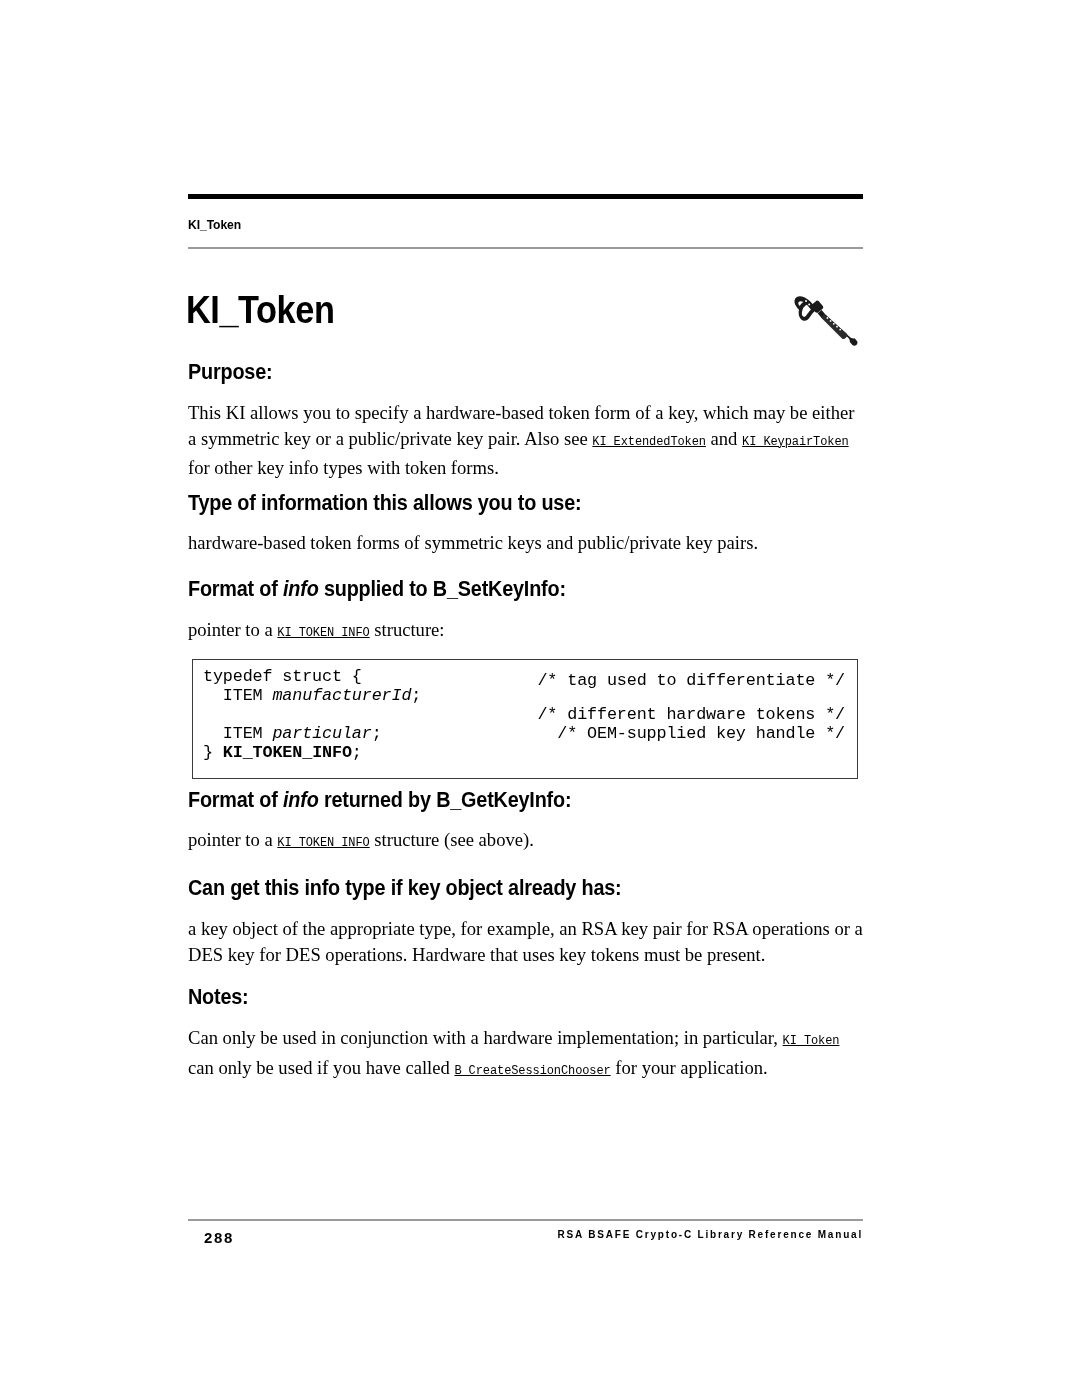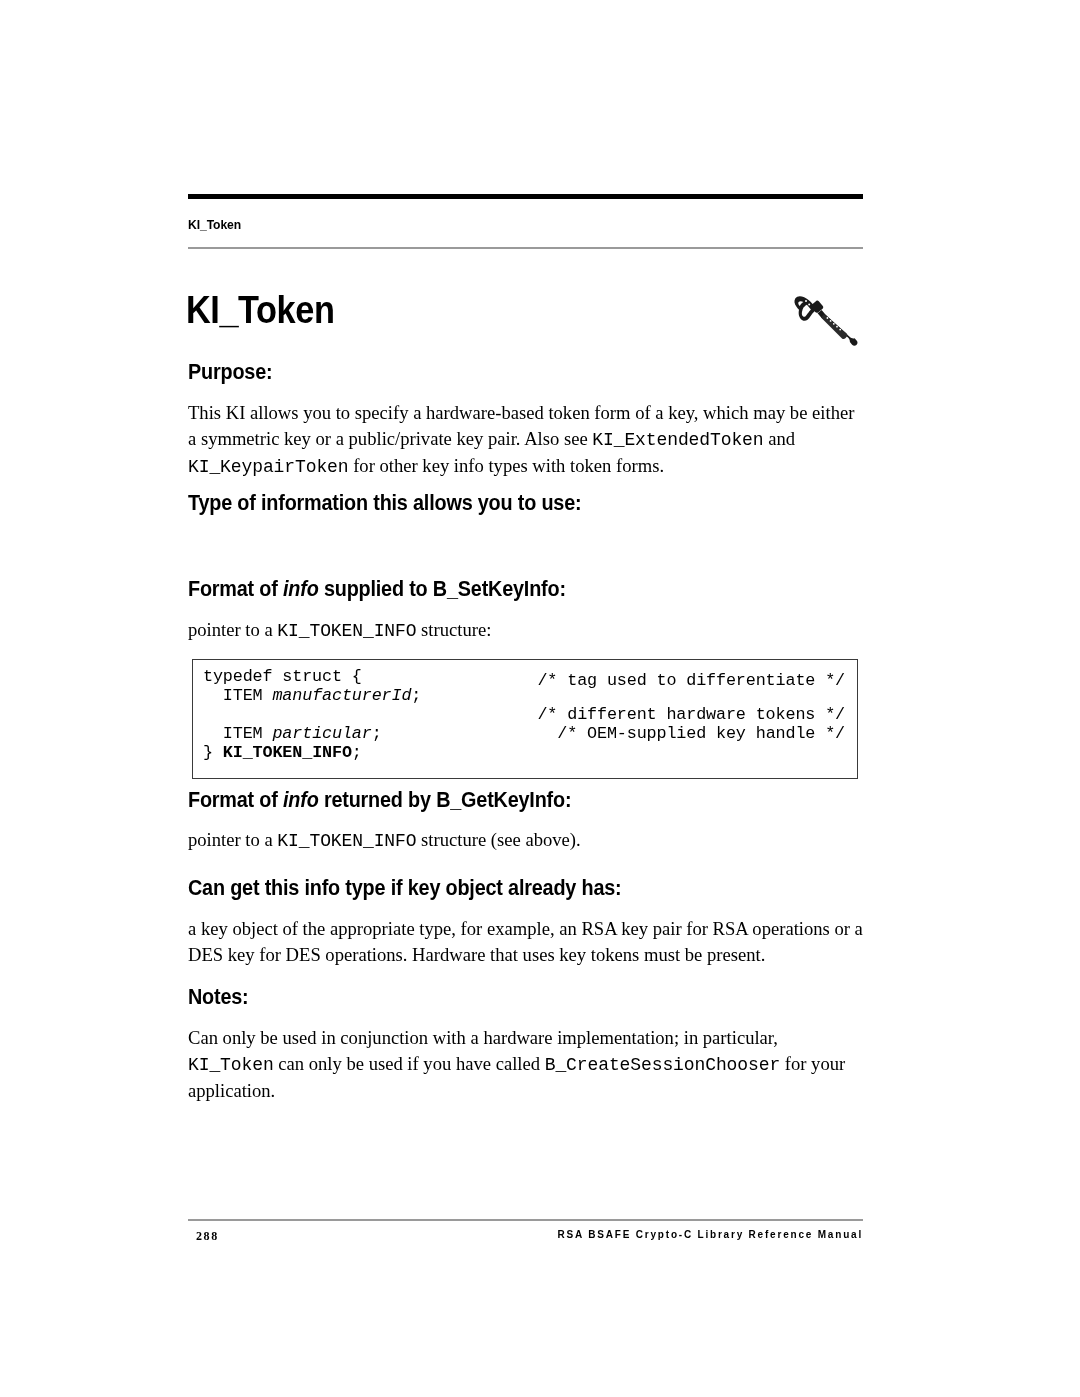--- a/index.html
+++ b/index.html
@@ -100,22 +100,23 @@
     position: absolute;
     left: 0;
     width: 678px;
     font-family: "Liberation Serif", serif;
     font-size: 18.6px;
     line-height: 25.6px;
     color: #000000;
   }
   .body code, .mono {
     font-family: "Liberation Mono", monospace;
-    font-size: 18px;
+    font-size: 12px;
     letter-spacing: -0.1px;
+    text-decoration: underline;
   }
 
   
   .codebox {
     position: absolute;
     left: 4px;
     top: 626px;
     width: 666px;
     height: 120px;
     border: 1.6px solid #3a3a3a;
@@ -148,25 +149,25 @@
   .rule-thin-bot {
     position: absolute;
     left: 0;
     top: 1186px;
     width: 675px;
     height: 1.5px;
     background: #9a9a9a;
   }
   .pagenum {
     position: absolute;
-    left: 8px;
+    left: 16px;
     top: 1196px;
-    font-family: Liberation Serif, serif;
-    font-weight: bold;
-    font-size: 12px;
+    font-family: Liberation Sans, sans-serif;
+    font-weight: bold;
+    font-size: 15px;
     letter-spacing: 1.6px;
   }
   .foot-title {
     position: absolute;
     right: 0;
     top: 1196px;
     font-family: "Liberation Sans", sans-serif;
     font-weight: bold;
     font-size: 10px;
     letter-spacing: 1.8px;
@@ -206,20 +207,21 @@
           <circle cx="22.0" cy="16.4" r="0.9"></circle>
         </g>
       </g>
     </svg>
   </div>
 
   <div class="h2" style="top:326px;">Purpose:</div>
   <div class="body" style="top:367px;"><span>This KI allows you to specify a hardware-based token form of a key, which may be either a symmetric key or a public/private key pair. Also see </span><code>KI_ExtendedToken</code><span> and </span><code>KI_KeypairToken</code><span> for other key info types with token forms.</span></div>
 
   <div class="h2" style="top:457px;">Type of information this allows you to use:</div>
+  <div class="body" style="top:497px;">hardware-based token forms of symmetric keys and public/private key pairs.</div>
 
   <div class="h2" style="top:543px;"><span>Format of </span><i>info</i><span> supplied to B_SetKeyInfo:</span></div>
   <div class="body" style="top:584px;"><span>pointer to a </span><code>KI_TOKEN_INFO</code><span> structure:</span></div>
 
   <div class="codebox">
     <div class="codeinner">
       <div class="cl" style="top:7px;">typedef struct {</div>
 
       <div class="cl" style="top:26px;"><span>  ITEM </span><em>manufacturerId</em><span>;</span></div>
       <div class="cc" style="top:11px;">/* tag used to differentiate */</div>

